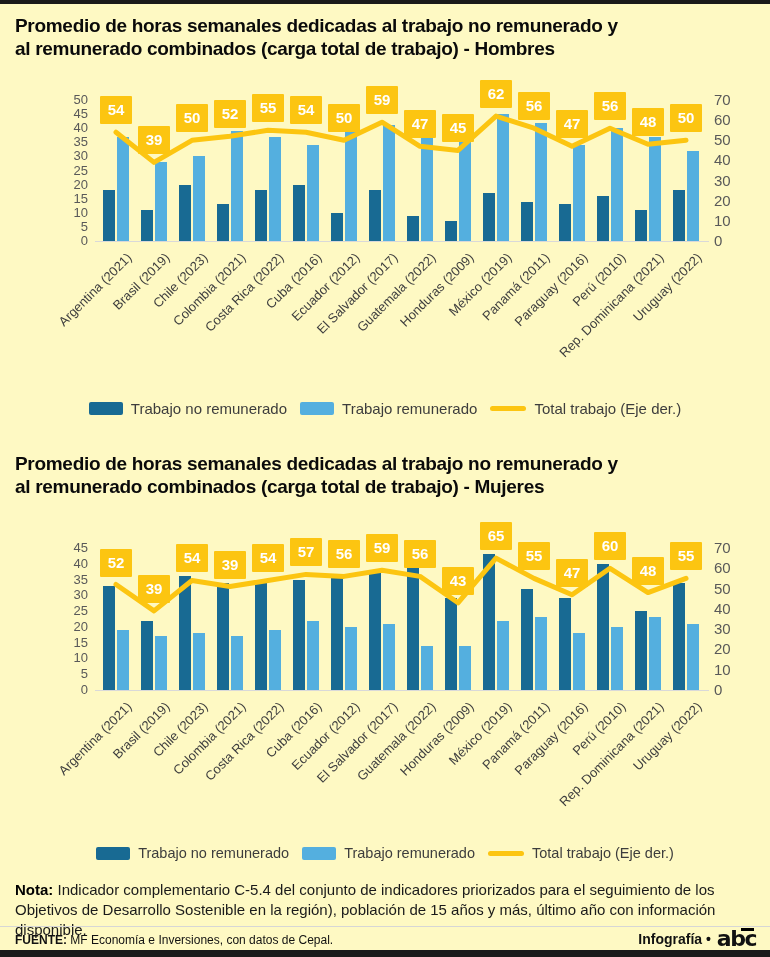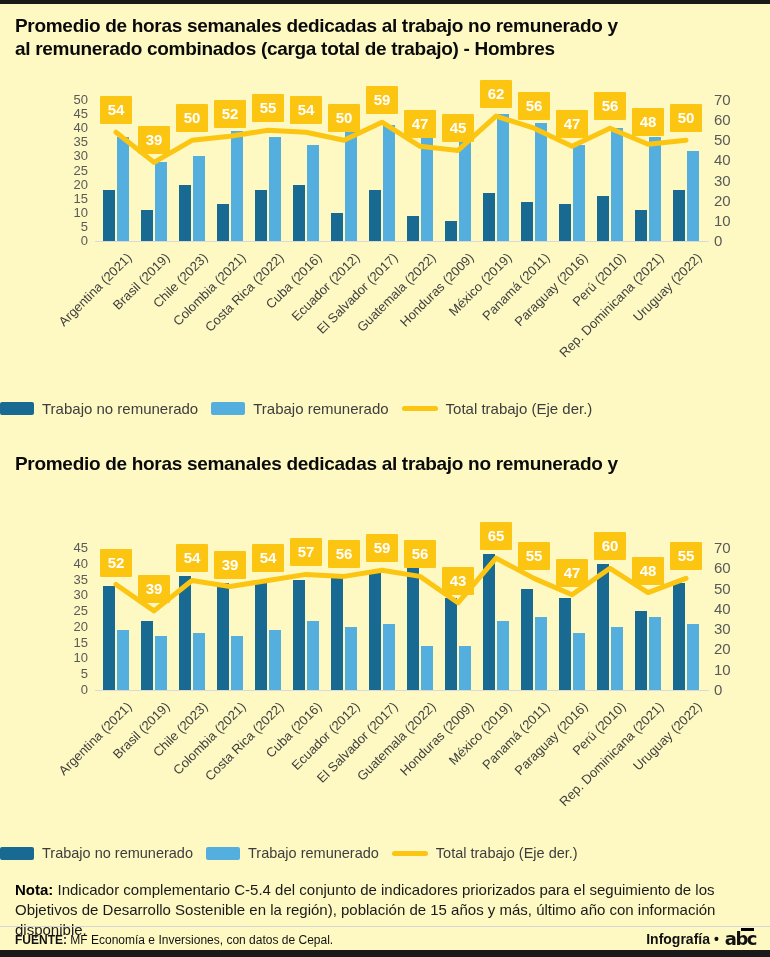--- a/index.html
+++ b/index.html
@@ -27,21 +27,21 @@
     position:absolute;width:190px;text-align:right;
     font-size:13px;color:#3f3f3f;white-space:nowrap;
     transform:rotate(-45deg);transform-origin:100% 0;
   }
   .vbox{
     position:absolute;width:32px;height:28px;border-radius:1px;
     text-align:center;line-height:28px;font-size:15px;font-weight:bold;color:#ffffff;
   }
   .linesvg{position:absolute;overflow:visible;}
   .legend{
-    position:absolute;left:0;right:0;display:flex;align-items:center;
+    position:absolute;left:0;right:0;display:flex;justify-content:center;align-items:center;
     gap:13px;font-size:15px;color:#3d3d3d;
   }
   .legend-1{top:400px;}
   .legend-2{top:845px;font-size:14.5px;}
   .legend-item{display:flex;align-items:center;gap:8px;}
   .sw-bar{width:34px;height:13px;border-radius:2px;display:inline-block;}
   .sw-line{width:36px;height:5px;border-radius:3px;display:inline-block;}
   .nota{
     position:absolute;left:15px;top:880px;width:740px;
     font-size:15px;line-height:20px;color:#1a1a1a;
@@ -51,21 +51,21 @@
   .fuente{
     position:absolute;left:15px;top:933px;font-size:12px;color:#111;
   }
   .fuente b{font-weight:bold;}
   .credit{
     position:absolute;right:14px;top:929px;display:flex;align-items:center;gap:6px;
     font-size:14px;font-weight:bold;color:#111;
   }
   .abc-logo{
     position:relative;font-family:"DejaVu Sans", sans-serif;
-    font-size:18px;font-weight:900;letter-spacing:-1.5px;line-height:20px;
+    font-size:22px;font-weight:900;letter-spacing:-1.5px;line-height:20px;
   }
   .abc-logo::before{
     content:"";position:absolute;top:-1px;right:2px;width:13px;height:3px;background:#000;
   }
 </style>
 </head>
 <body>
 
 <div id="app">
   <div class="topbar"></div>
@@ -175,20 +175,21 @@
       <span>Trabajo remunerado</span>
     </div>
     <div class="legend-item">
       <span class="sw-line sw-yellow" style="background: rgb(252, 197, 17);"></span>
       <span>Total trabajo (Eje der.)</span>
     </div>
   </div>
 
   <div class="title title-2">
     <div>Promedio de horas semanales dedicadas al trabajo no remunerado y</div>
+    <div>al remunerado combinados (carga total de trabajo) - Mujeres</div>
   </div>
 
   <div class="chart-layer" id="chart-1">
       <div class="axis-num left" style="left: 48px; top: 541px;">45</div>
       <div class="axis-num left" style="left: 48px; top: 556.778px;">40</div>
       <div class="axis-num left" style="left: 48px; top: 572.556px;">35</div>
       <div class="axis-num left" style="left: 48px; top: 588.333px;">30</div>
       <div class="axis-num left" style="left: 48px; top: 604.111px;">25</div>
       <div class="axis-num left" style="left: 48px; top: 619.889px;">20</div>
       <div class="axis-num left" style="left: 48px; top: 635.667px;">15</div>

